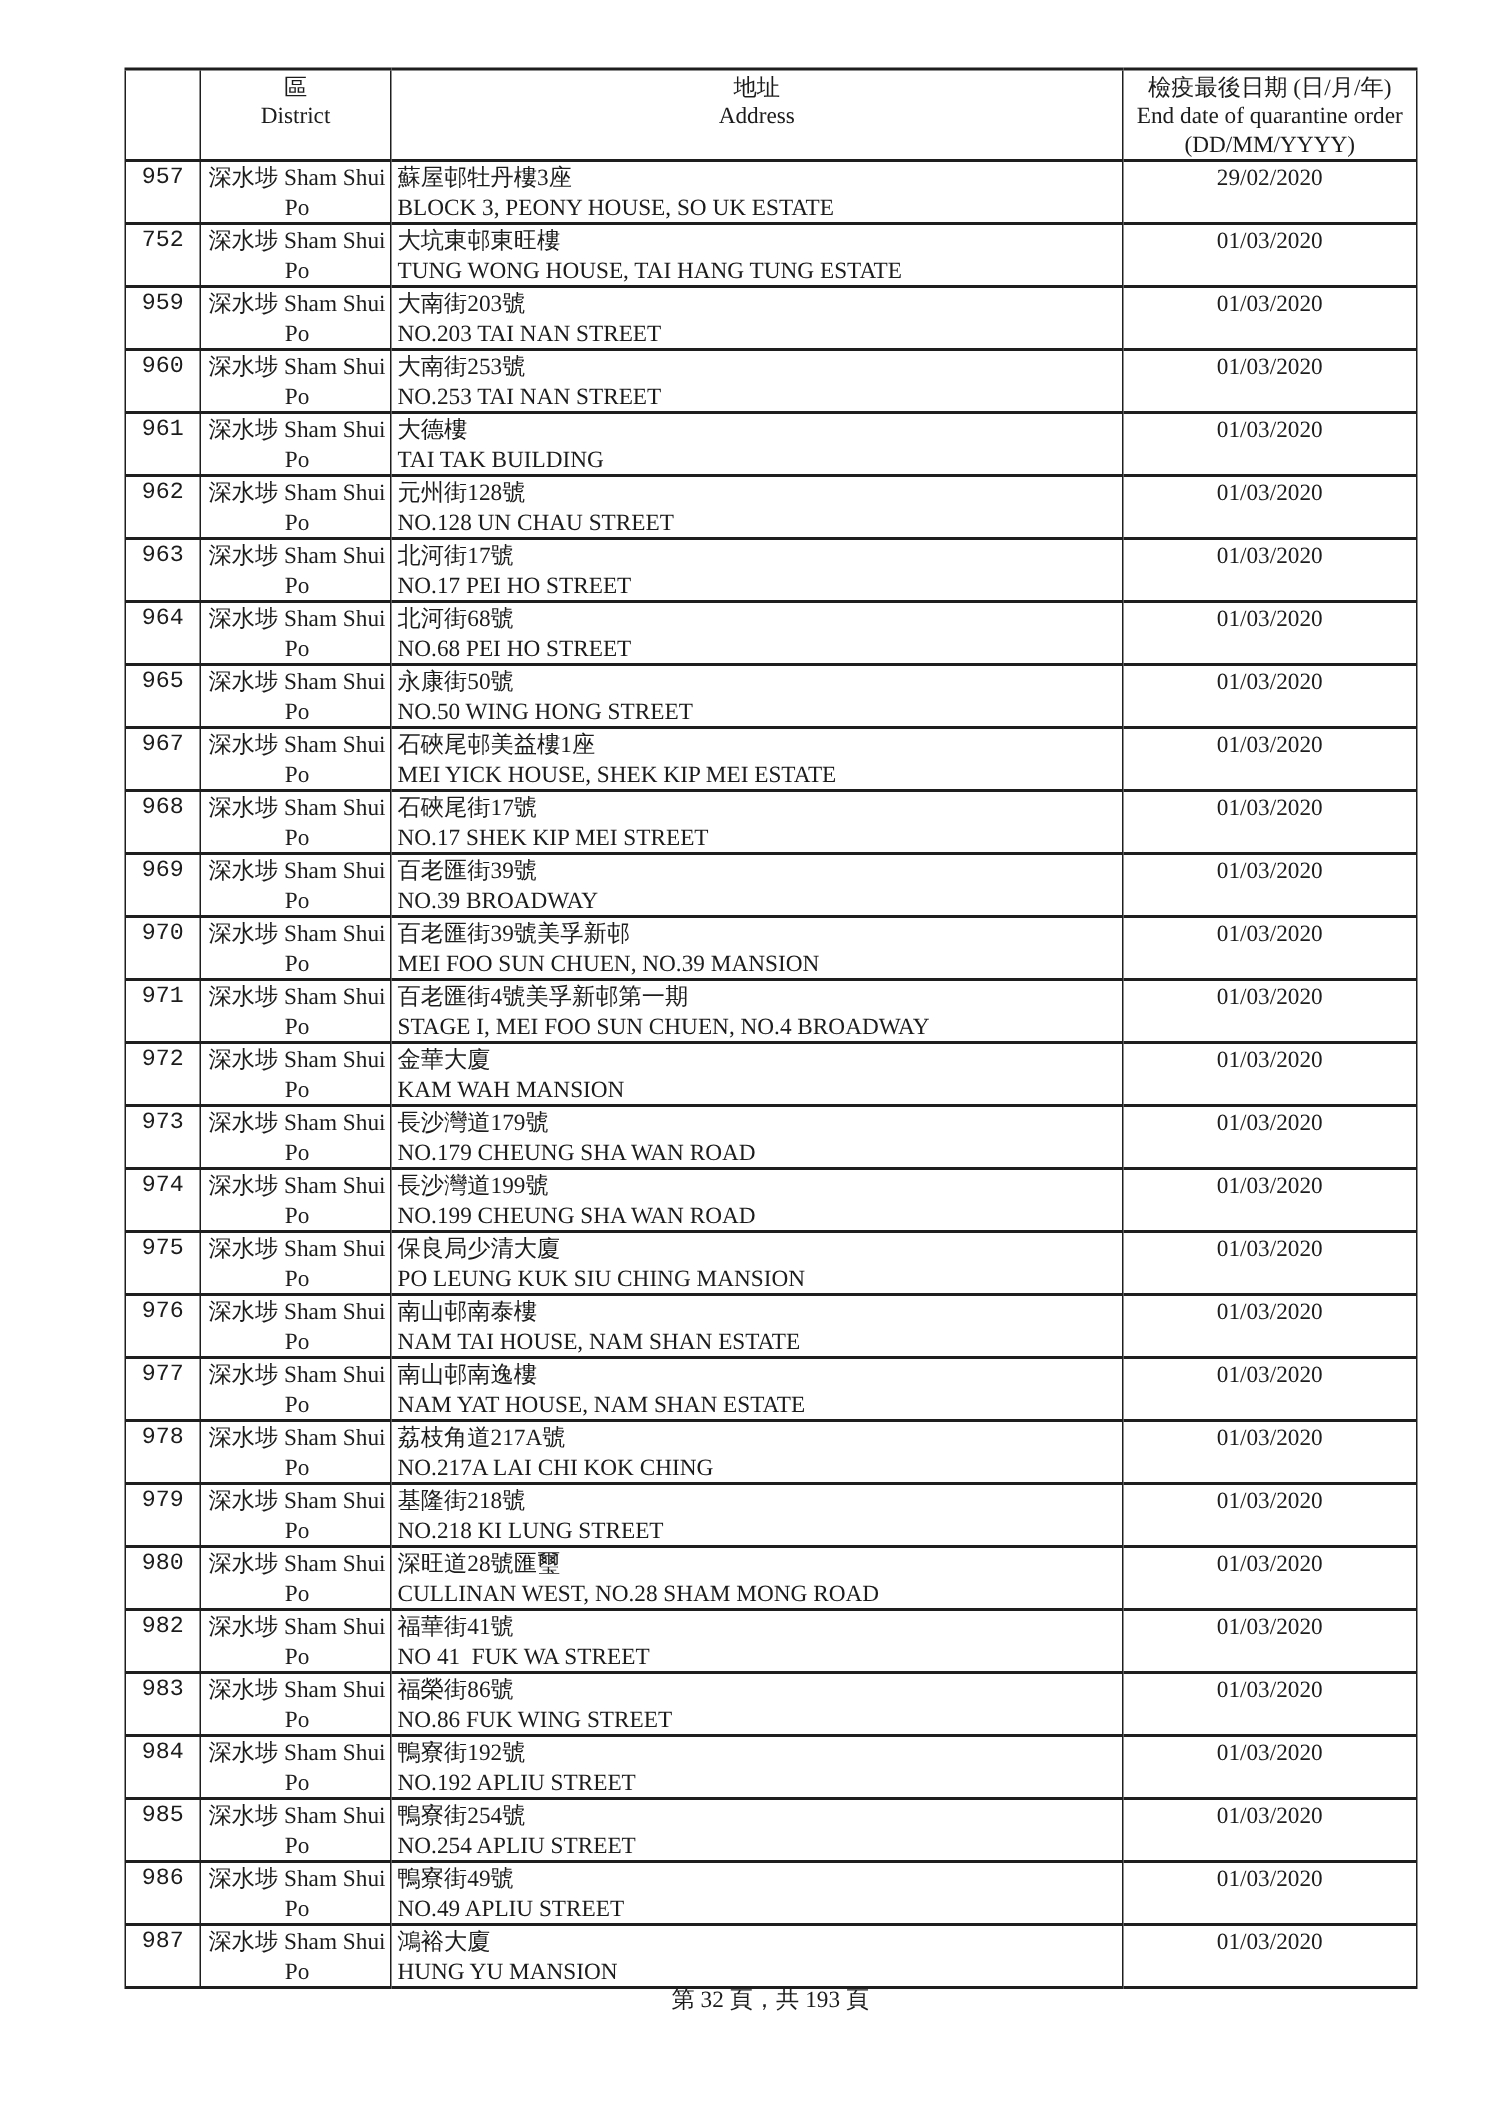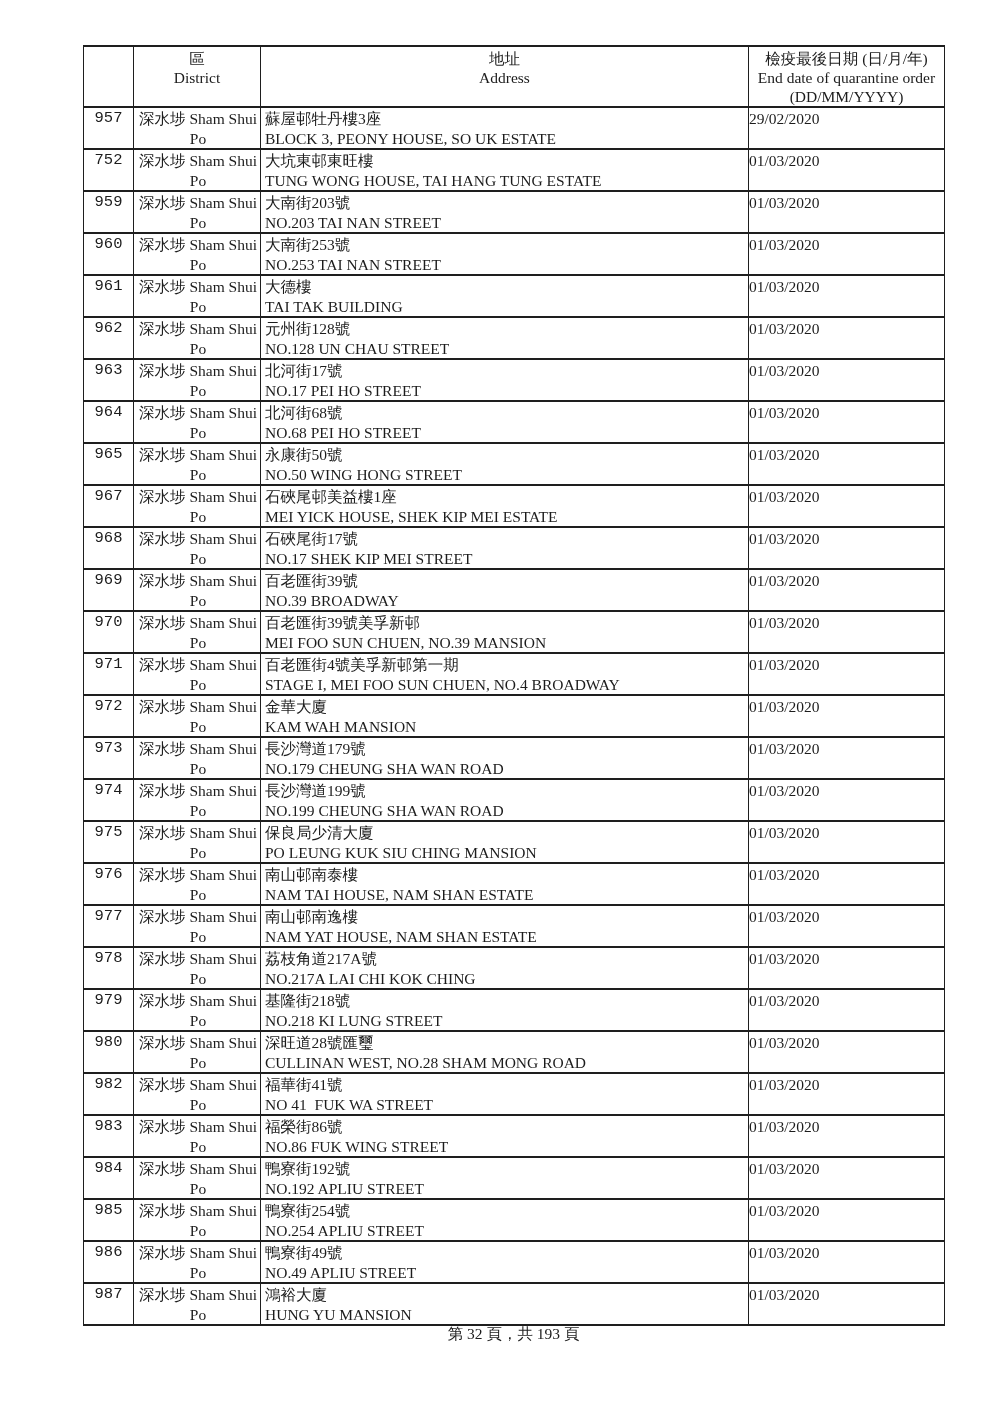--- a/index.html
+++ b/index.html
@@ -42,21 +42,21 @@
   .qtable tbody td {
     height: 36px; 
     font-size: 15.5px;
     line-height: 19.5px;
     padding-top: 1px;
   }
   td.c-no { text-align: center; font-family: Liberation Mono, monospace; }
   td.c-district { padding-left: 4px; padding-right: 2px; text-align: center; }
   td.c-address { padding-left: 4px; margin-left: 40px; }
   td.c-address .addr-line { white-space: pre-wrap; }
-  td.c-date { text-align: left; }
+  td.c-date { text-align: center; }
   .page-footer {
     position: absolute;
     left: 83px;
     top: 1324px;
     width: 861px;
     text-align: center;
     font-size: 15.5px;
     line-height: 20px;
   }
 </style>

